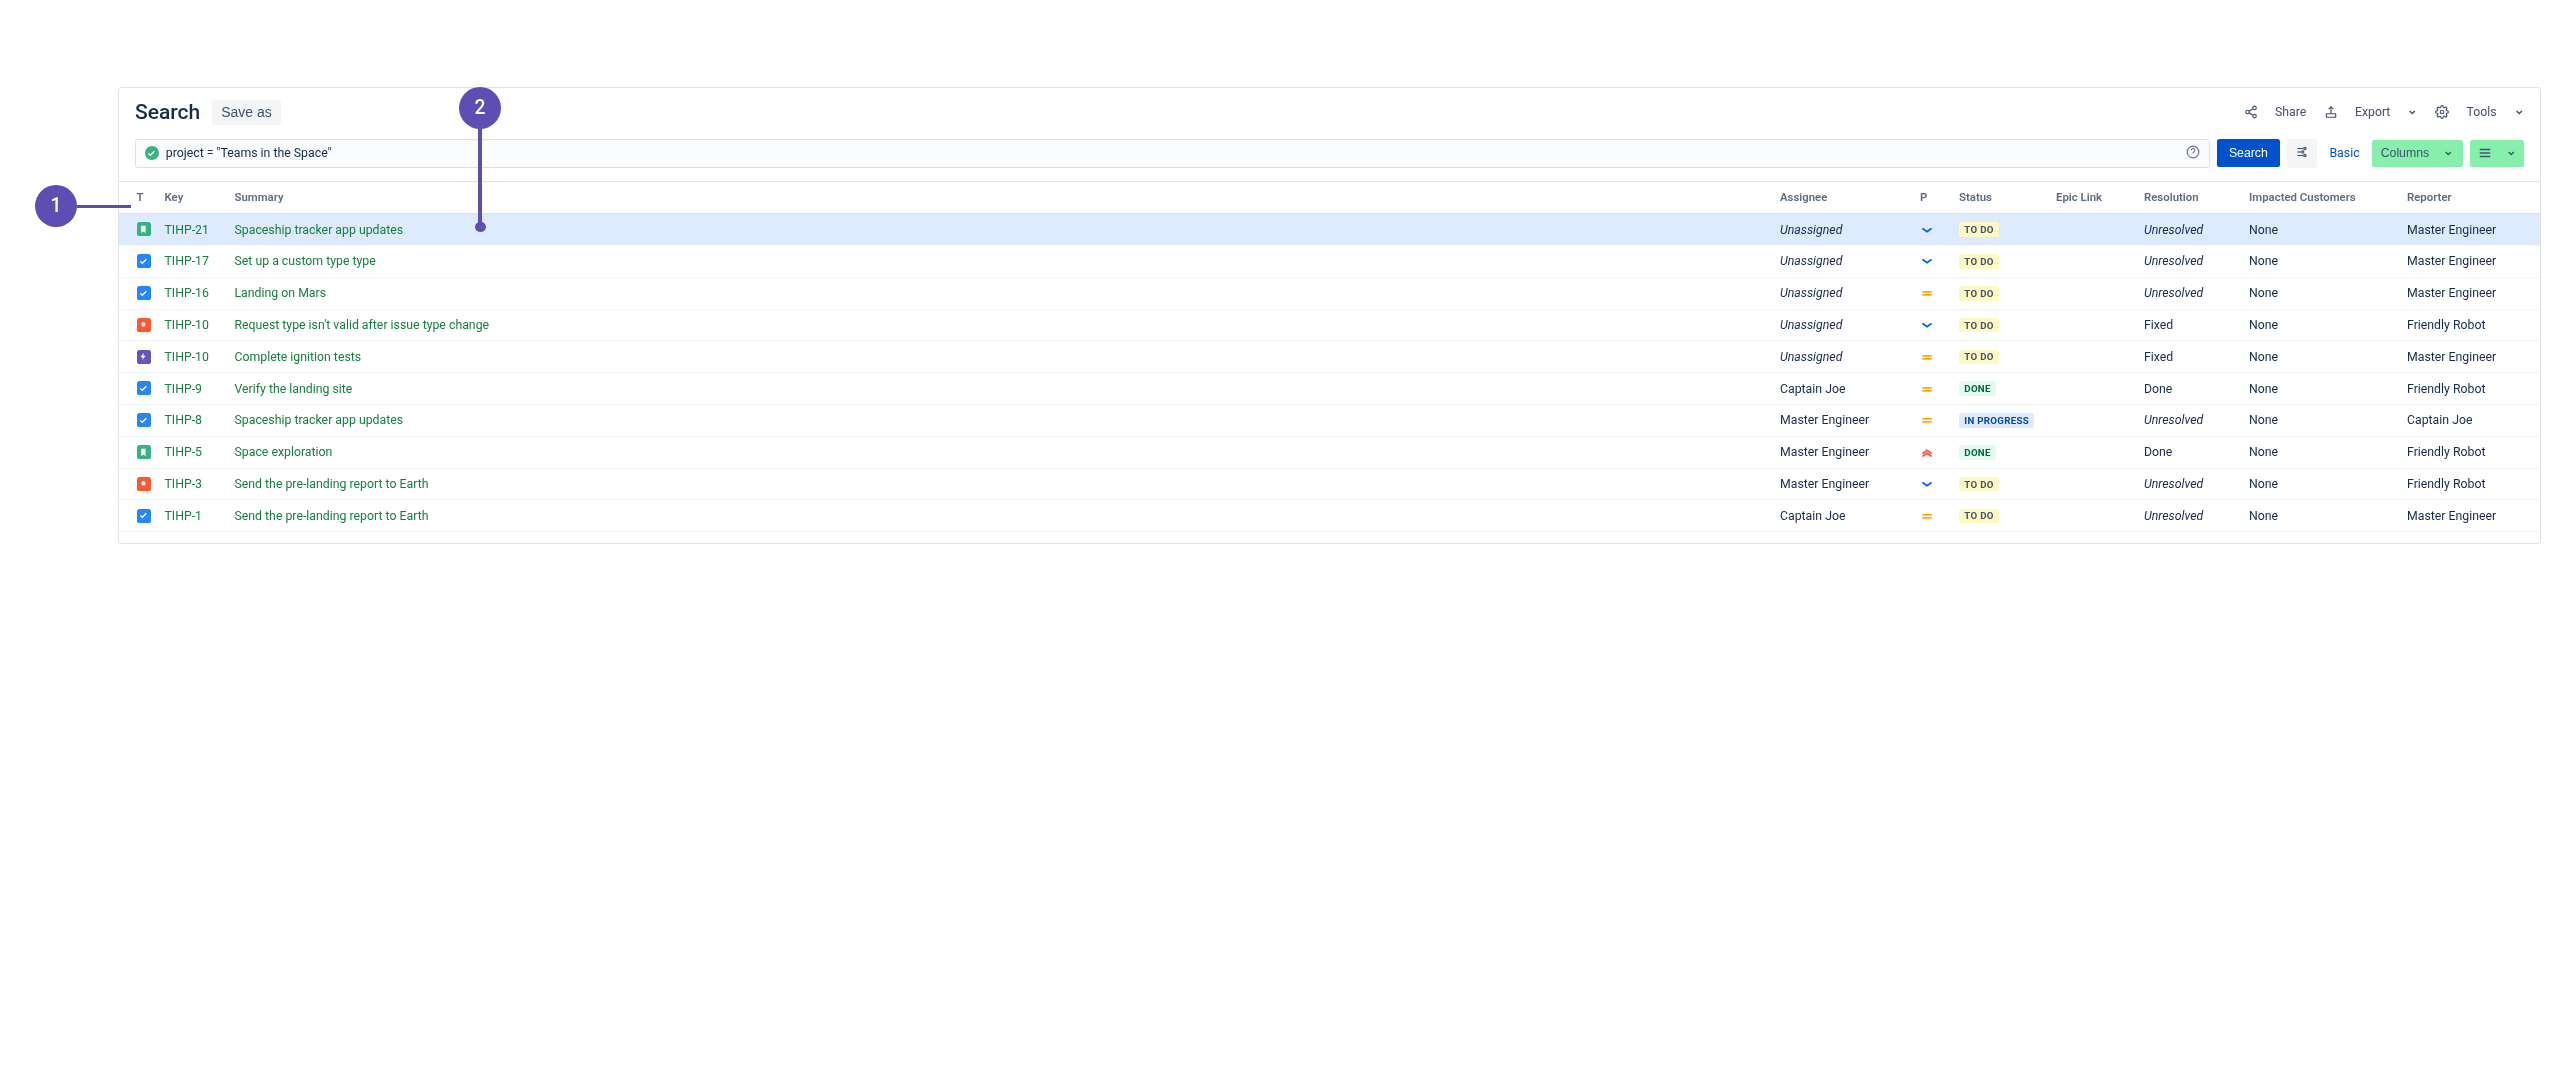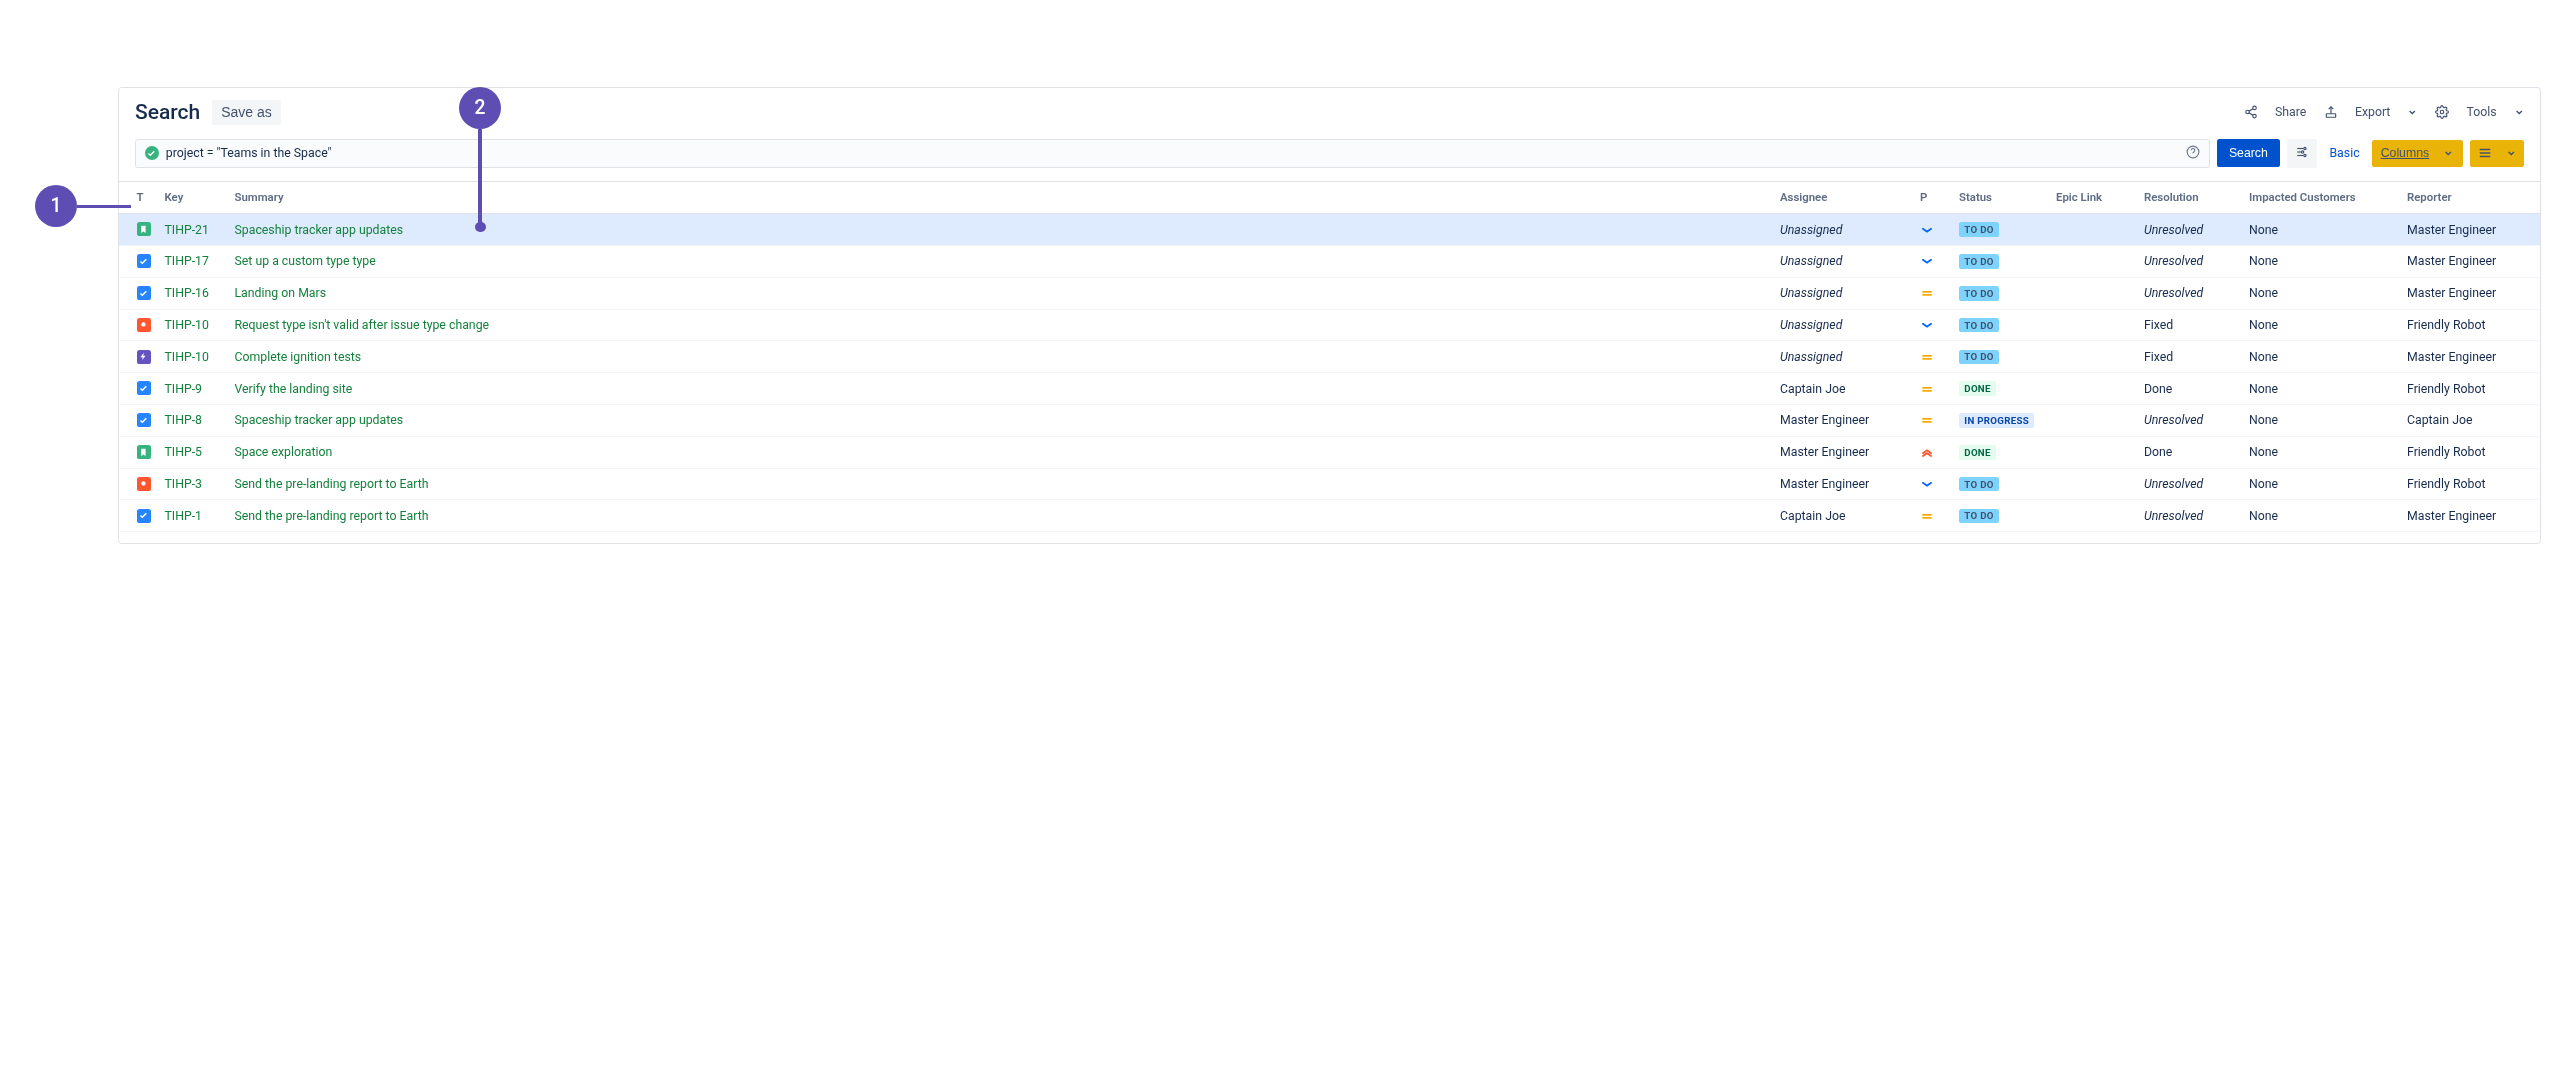--- a/index.html
+++ b/index.html
@@ -76,28 +76,28 @@
 .filter-toggle-btn {
   background: #F4F5F7;
   border: none;
   border-radius: 2.6px;
   padding: 6.1px 8px;
   cursor: pointer;
   color: #42526E;
 }
 .basic-link { color: #0052CC; font-size: 12.3px; cursor: pointer; margin: 0 5.3px; }
 .columns-btn, .view-btn {
-  background: #eab308;
+  background: #86efac;
   border: none;
   border-radius: 2.6px;
   padding: 6.1px 8.8px;
   font-size: 12.3px;
   color: #42526E;
   cursor: pointer;
-  display: flex; align-items: center; gap: 14px; text-decoration: underline;
+  display: flex; align-items: center; gap: 14px;
 }
 .view-btn { padding: 6.1px 8px; }
 
 table {
   width: 100%;
   border-collapse: collapse;
 }
 thead th {
   text-align: left;
   font-weight: 600;
@@ -119,21 +119,21 @@
 .link { color: #15803d; cursor: pointer; }
 .italic { font-style: italic; }
 .status-badge {
   display: inline-block;
   padding: 1.8px 5.3px;
   border-radius: 2.6px;
   font-size: 9.7px;
   font-weight: 700;
   letter-spacing: 0.3px;
 }
-.status-todo { background: #7dd3fc; color: #42526E; }
+.status-todo { background: #fef9c3; color: #42526E; }
 .status-done { background: #E3FCEF; color: #006644; }
 .status-inprogress { background: #DEEBFF; color: #0747A6; }
 
 .type-icon { width:14px; height:14px; border-radius:2.6px; display:inline-flex; align-items:center; justify-content:center; }
 .type-story { background:#36B37E; }
 .type-task { background:#2684FF; }
 .type-bug { background:#FF5630; }
 .type-epic { background:#6554C0; }
 .type-icon svg { display:block; }
 

